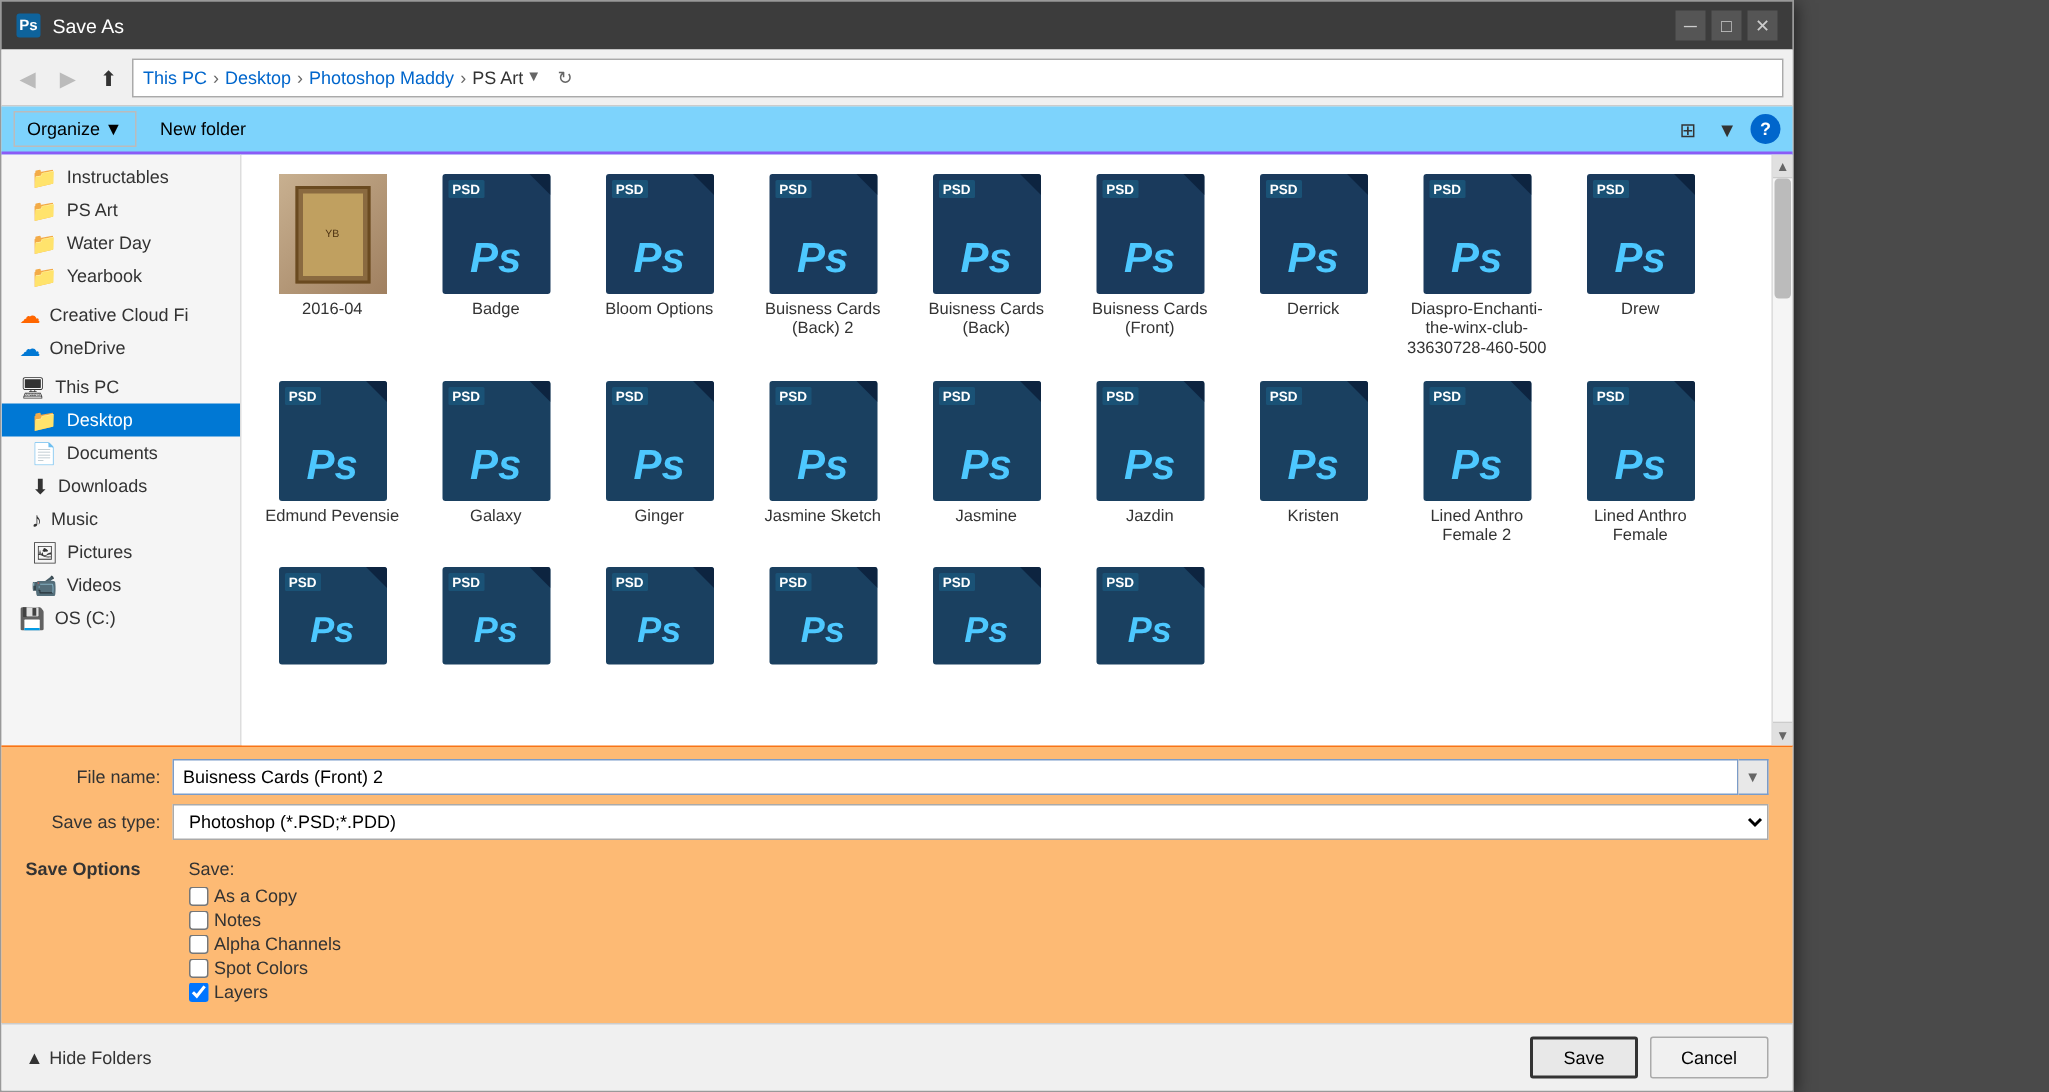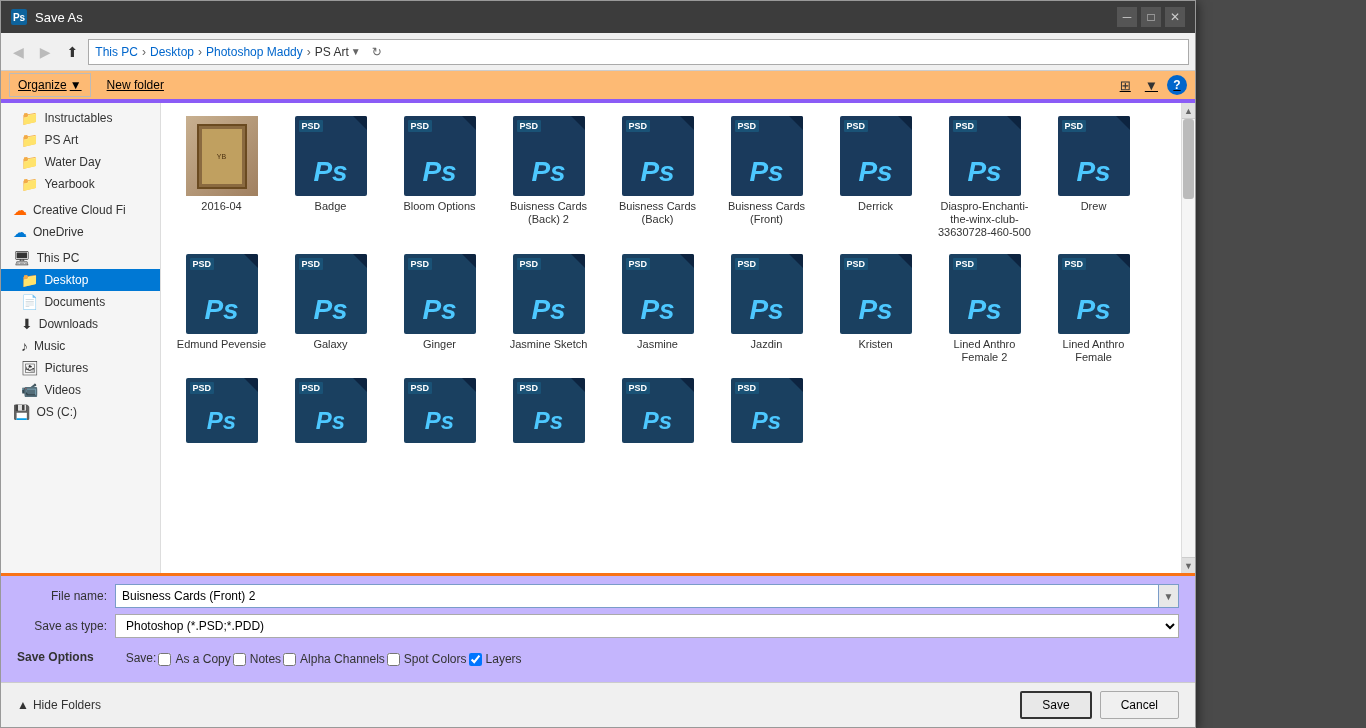--- a/index.html
+++ b/index.html
@@ -44,31 +44,31 @@
     .psd-badge { position: absolute; top: 4px; left: 4px; background: #1a5276; color: white; font-size: 9px; font-weight: bold; padding: 1px 3px; border-radius: 1px; }
     .psd-ps { position: absolute; bottom: 8px; left: 50%; transform: translateX(-50%); font-size: 28px; font-weight: bold; color: #4dc8ff; font-style: italic; }
     .file-label { font-size: 11px; text-align: center; margin-top: 4px; color: #333; word-break: break-word; line-height: 1.2; max-width: 100px; }
 
     
     .file-grid::-webkit-scrollbar { width: 8px; }
     .file-grid::-webkit-scrollbar-track { background: #f0f0f0; }
     .file-grid::-webkit-scrollbar-thumb { background: #bbb; border-radius: 4px; }
 
     
-    .dialog-bottom { background: #c4b5fd; border-top: 3px solid #f97316; padding: 8px 16px; flex-shrink: 0; }
+    .dialog-bottom { background: #fdba74; border-top: 1px solid #f97316; padding: 8px 16px; flex-shrink: 0; }
     .filename-row { display: flex; align-items: center; margin-bottom: 6px; }
     .file-label-text { width: 90px; text-align: right; margin-right: 8px; font-size: 12px; color: #333; }
     .filename-input { flex: 1; height: 24px; border: 1px solid #7a9cc9; padding: 2px 6px; font-size: 12px; background: white; outline: none; }
     .filename-dropdown { width: 20px; height: 24px; border: 1px solid #7a9cc9; border-left: none; background: #e8e8e8; cursor: pointer; display: flex; align-items: center; justify-content: center; font-size: 10px; color: #666; }
     .savetype-select { flex: 1; height: 24px; border: 1px solid #aaa; padding: 2px 6px; font-size: 12px; background: white; }
 
     
     .save-options { display: flex; padding: 6px 0; gap: 20px; }
     .save-options-label { font-size: 12px; color: #333; font-weight: bold; margin-bottom: 4px; }
-    .options-section { display: flex; flex-direction: row; gap: 2px; }
+    .options-section { display: flex; flex-direction: column; gap: 2px; }
     .option-row { display: flex; align-items: center; gap: 4px; font-size: 12px; color: #333; }
     .option-row input[type=checkbox] { width: 13px; height: 13px; cursor: pointer; }
     .option-row label { cursor: pointer; }
     .color-section { display: flex; flex-direction: column; gap: 4px; }
     .icc-link { color: #0066cc; text-decoration: underline; cursor: pointer; font-size: 12px; }
     .other-section { display: flex; align-items: center; gap: 4px; font-size: 12px; }
 
     
     .dialog-footer { display: flex; justify-content: flex-end; align-items: center; padding: 8px 16px; gap: 8px; border-top: 1px solid #ccc; background: #f0f0f0; flex-shrink: 0; }
     .hide-folders { margin-right: auto; display: flex; align-items: center; gap: 4px; cursor: pointer; font-size: 12px; color: #333; }
@@ -121,21 +121,21 @@
         <span class="breadcrumb-item">Desktop</span>
         <span class="breadcrumb-sep">›</span>
         <span class="breadcrumb-item">Photoshop Maddy</span>
         <span class="breadcrumb-sep">›</span>
         <span class="breadcrumb-current">PS Art</span>
         <button class="breadcrumb-dropdown">▼</button>
         <button class="breadcrumb-refresh">↻</button>
       </div>
     </div>
 
-    <div style="background:#fdba74; border-bottom:4px solid #8b5cf6; display:flex; align-items:center; padding:2px 8px; gap:8px; height:32px; flex-shrink:0;text-decoration:underline;">
+    <div style="background:#7dd3fc; border-bottom:2px solid #8b5cf6; display:flex; align-items:center; padding:2px 8px; gap:8px; height:32px; flex-shrink:0;">
       <button class="organize-btn">
         <span>Organize</span>
         <span>▼</span>
       </button>
       <button class="new-folder-btn">New folder</button>
       <div style="margin-left:auto; display:flex; align-items:center; gap:4px;">
         <button class="view-icon-btn">⊞</button>
         <button class="view-icon-btn">▼</button>
         <button class="help-btn">?</button>
       </div>

